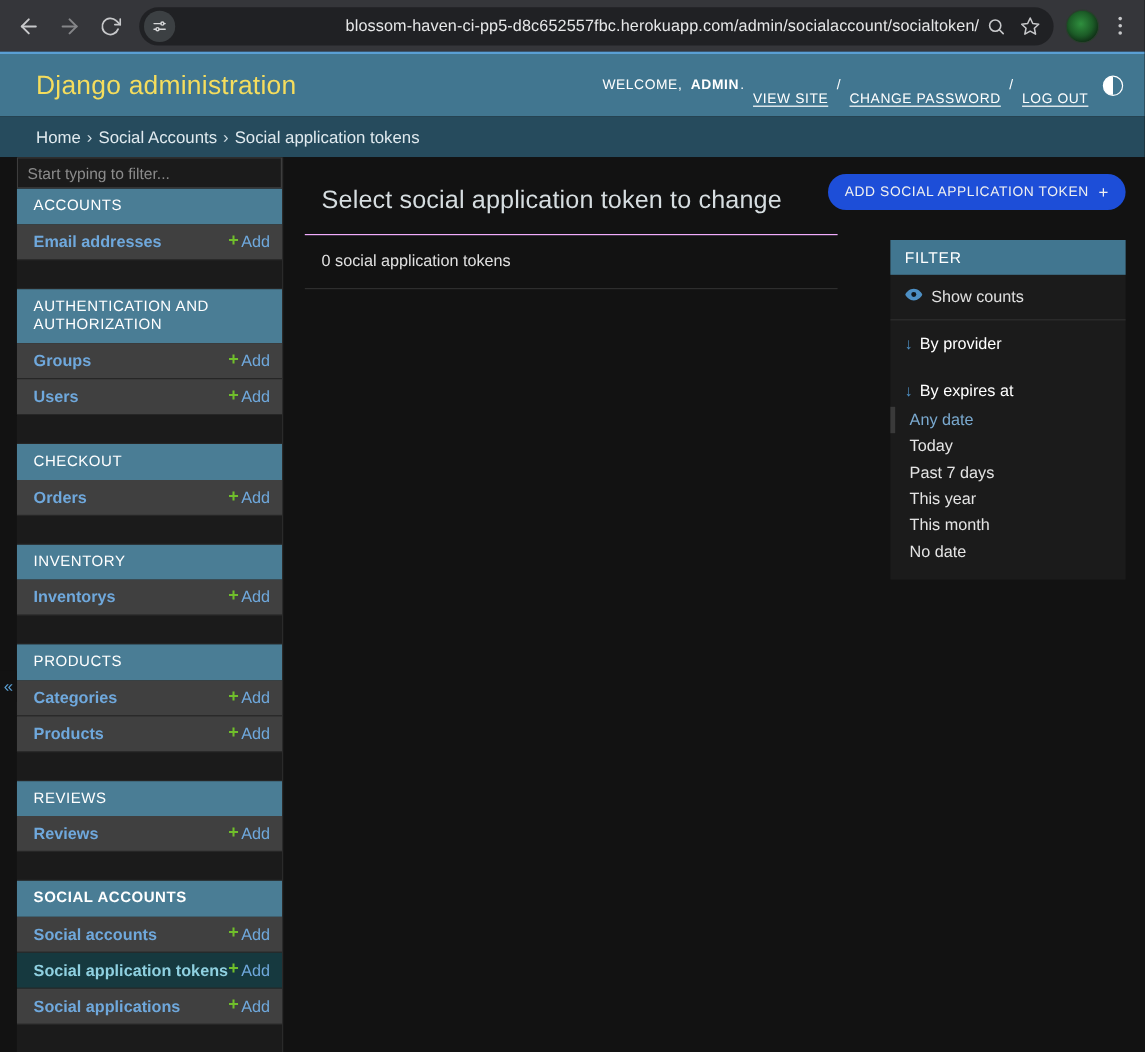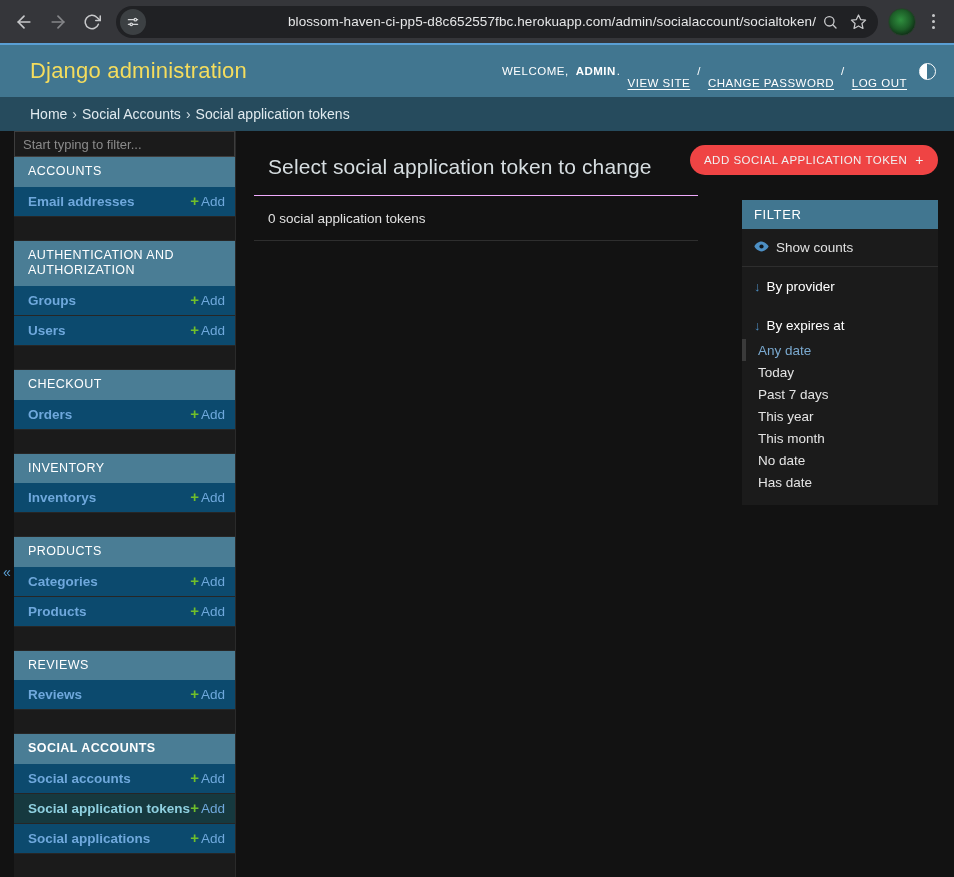--- a/index.html
+++ b/index.html
@@ -176,21 +176,21 @@
     letter-spacing: 0.45px;
     text-transform: uppercase;
     line-height: 1.25;
   }
   .app-caption.current { font-weight: bold; }
   .model-row {
     display: flex;
     align-items: center;
     justify-content: space-between;
     padding: 7px 10px 7px 14px;
-    background: #0c4a6e;
+    background: #404040;
     border-bottom: 1px solid #262626;
     min-height: 30px;
   }
   .model-row.current { background: #16393f; }
   .model-link {
     color: #6fa8dc;
     font-size: 13.5px;
     font-weight: bold;
     text-decoration: none;
     white-space: nowrap;
@@ -265,21 +265,21 @@
     width: 224px;
     flex: 0 0 224px;
     display: flex;
     flex-direction: column;
     align-items: flex-end;
   }
   #addlink-button {
     display: inline-flex;
     align-items: center;
     gap: 8px;
-    background: #ef4444;
+    background: #1d4ed8;
     color: #f0f0f0;
     border-radius: 16px;
     padding: 8px 14px;
     font-size: 11.5px;
     letter-spacing: 0.5px;
     text-transform: uppercase;
     text-decoration: none;
     white-space: nowrap;
     border: none;
     font-family: "Liberation Sans", sans-serif;
@@ -564,20 +564,19 @@
                 <span class="arrow">↓</span>
                 <span>By expires at</span>
               </div>
               <ul class="filter-choices">
                 <li class="selected"><a href="#">Any date</a></li>
                 <li class="plain"><a href="#">Today</a></li>
                 <li class="plain"><a href="#">Past 7 days</a></li>
                 <li class="plain"><a href="#">This year</a></li>
                 <li class="plain"><a href="#">This month</a></li>
                 <li class="plain"><a href="#">No date</a></li>
-                <li class="plain"><a href="#">Has date</a></li>
               </ul>
             </div>
           </div>
       </div>
     </div>
   </div>
 </div>
 
 </body></html>

